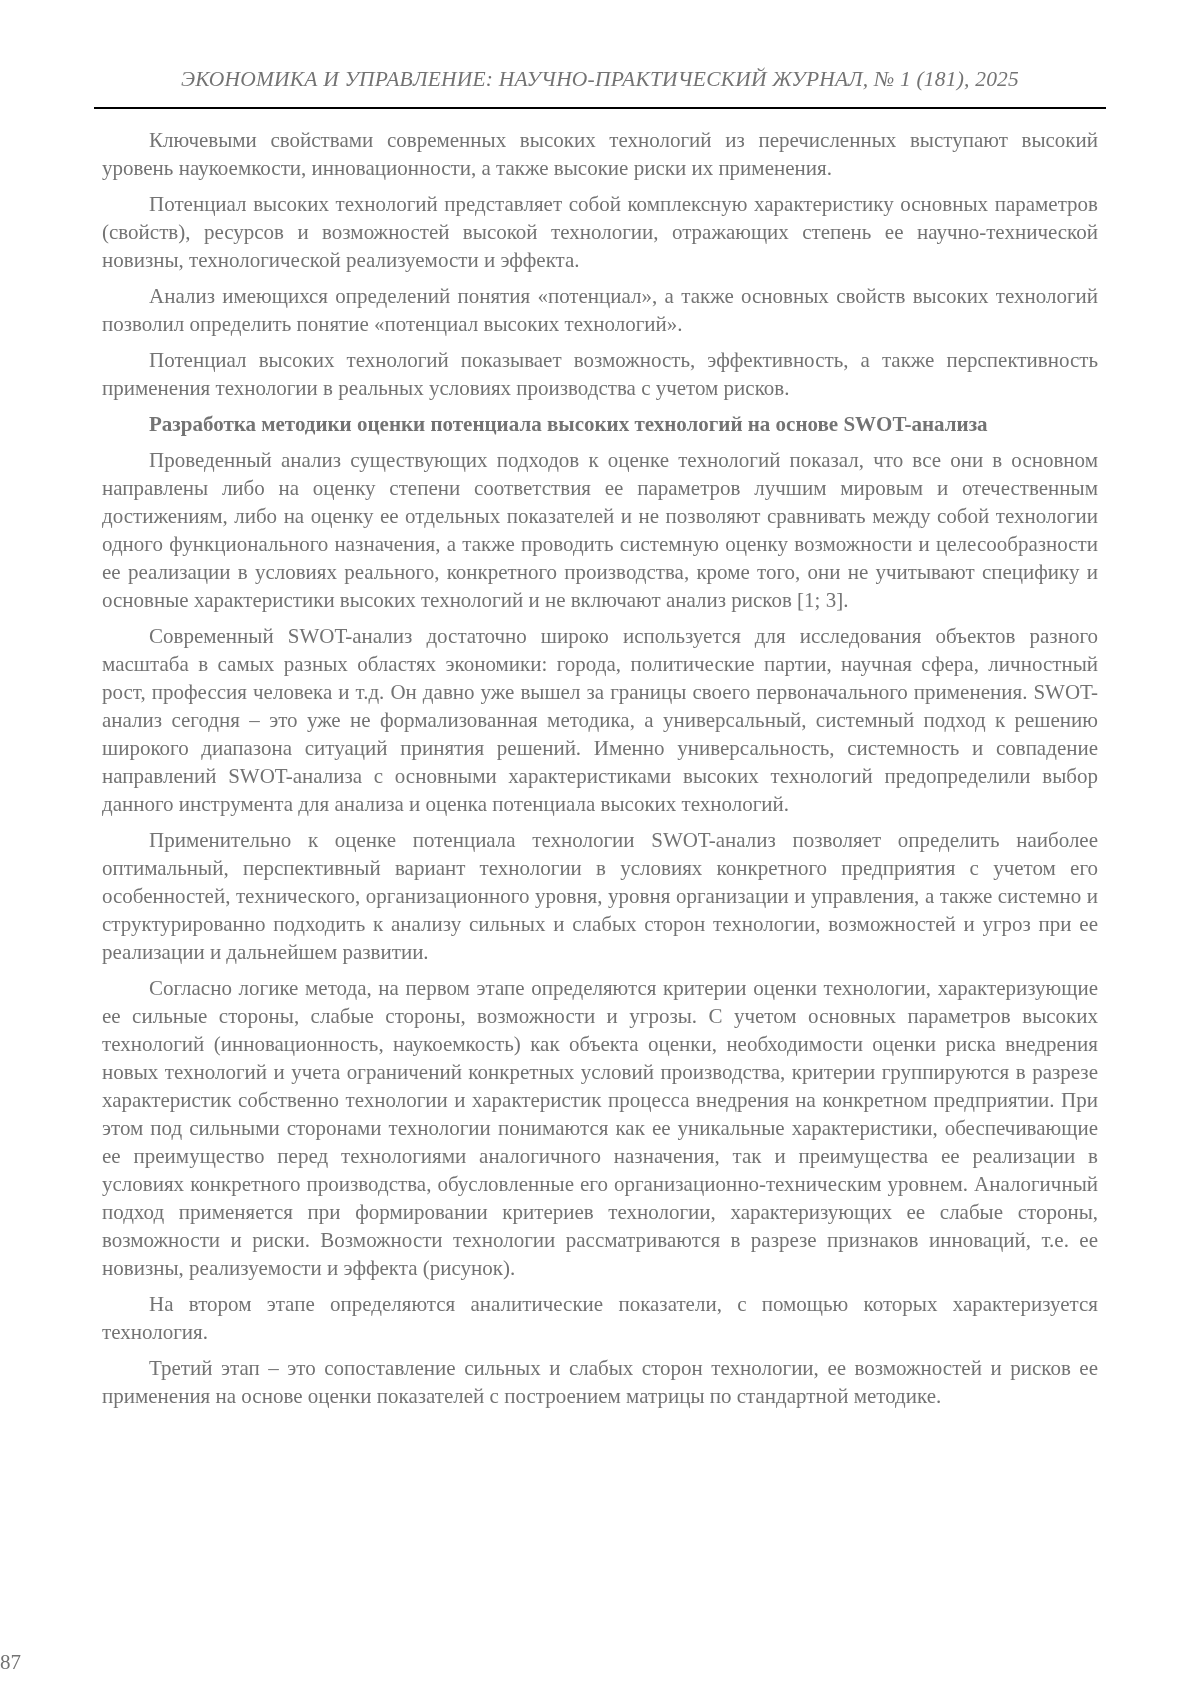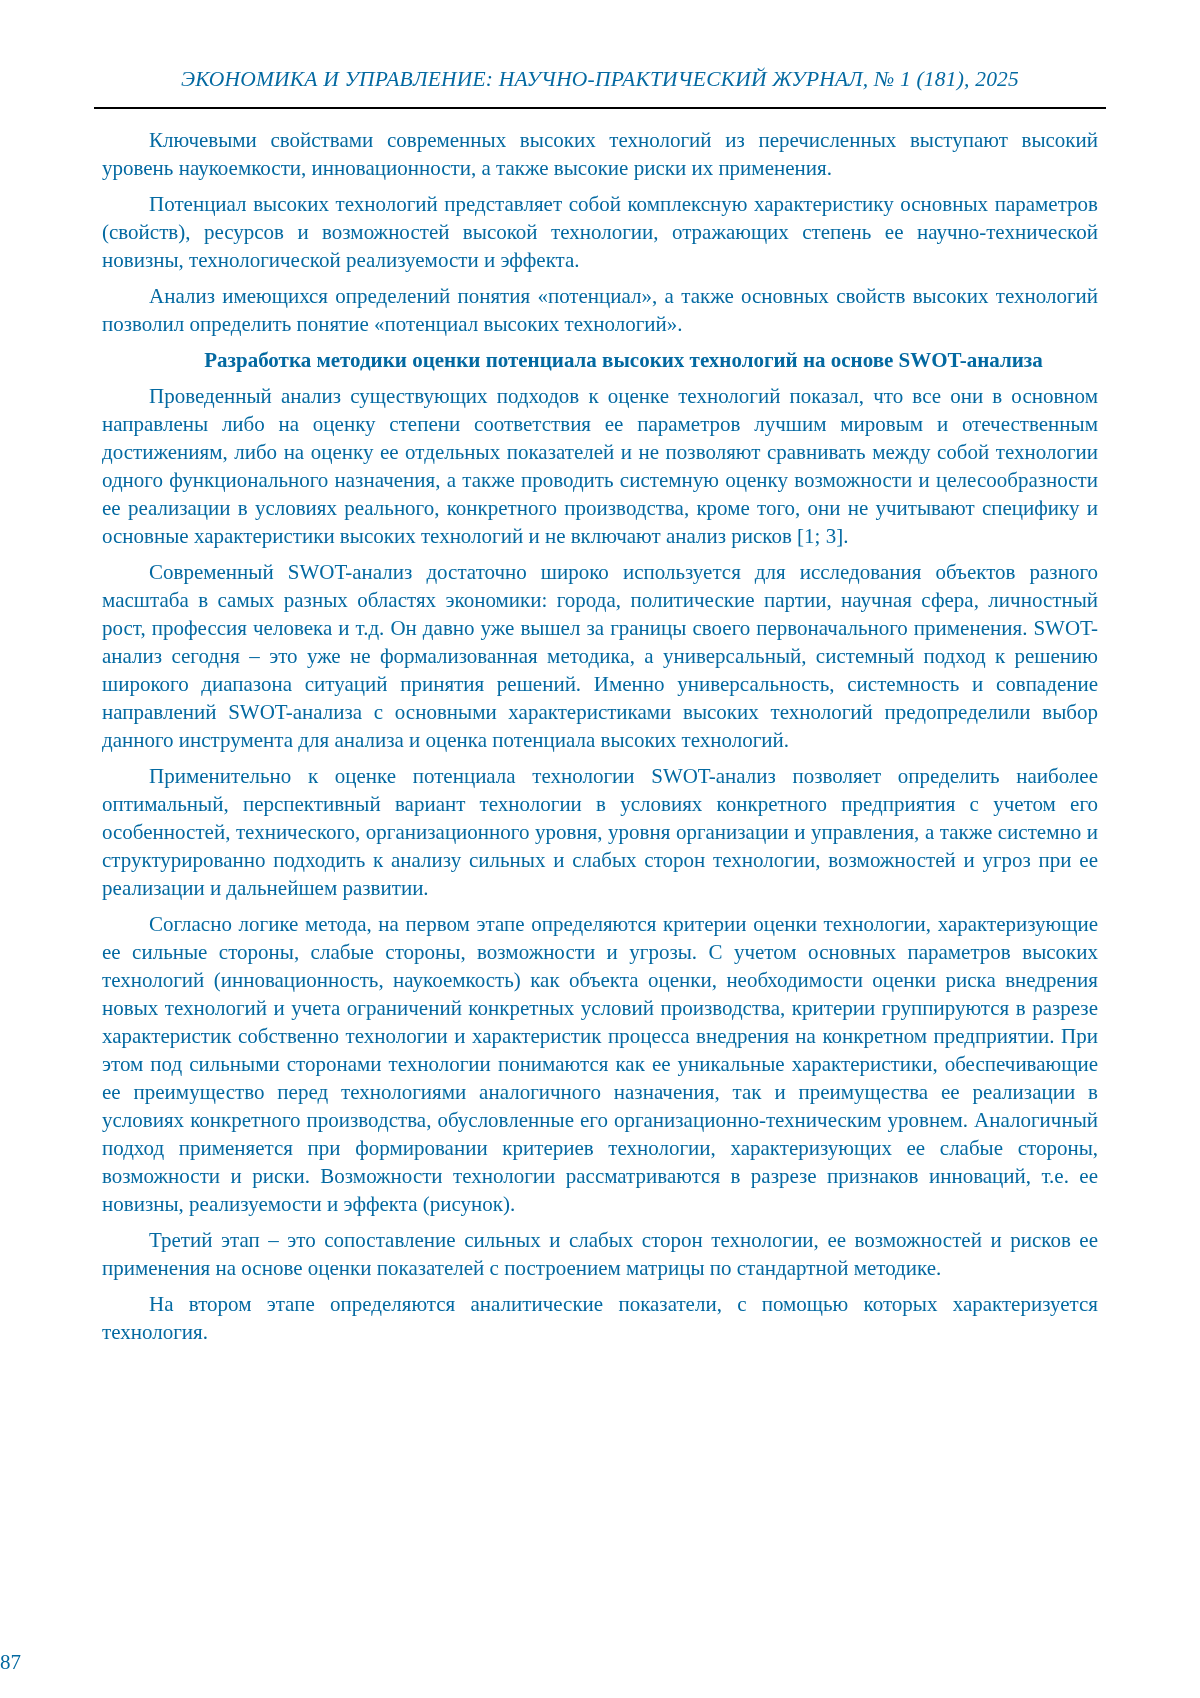--- a/index.html
+++ b/index.html
@@ -5,21 +5,21 @@
   html, body {
     margin: 0;
     padding: 0;
     background: #ffffff;
   }
   .page {
     position: relative;
     width: 1200px;
     height: 1698px;
     background: #ffffff;
-    color: #0369a1;
+    color: #737373;
     font-family: "Liberation Serif", "DejaVu Serif", serif;
     overflow: hidden;
   }
   .content {
     width: 1012px;
     margin: 0 auto;
     padding-top: 66px;
   }
   .running-header {
     text-align: center;
@@ -38,21 +38,20 @@
   }
   .body-text p {
     margin: 8px;
     text-indent: 47px;
     hyphens: auto;
   }
   .section-heading {
     font-size: 21px;
     line-height: 28px;
     font-weight: bold;
-    text-align: center;
     text-indent: 0;
     margin: 14px 0 15px 0;
   }
   .page-number {
     position: absolute;
     top: 1648px;
     left: 0;
     width: 100%;
     text-align: left;
     font-size: 21px;
@@ -66,26 +65,27 @@
   <div class="content">
 
     <div class="running-header">
       <span>ЭКОНОМИКА И УПРАВЛЕНИЕ: НАУЧНО-ПРАКТИЧЕСКИЙ ЖУРНАЛ, № 1 (181), 2025</span>
     </div>
 
     <div class="body-text">
       <p>Ключевыми свойствами современных высоких технологий из перечисленных выступают высокий уровень наукоемкости, инновационности, а также высокие риски их применения.</p>
       <p>Потенциал высоких технологий представляет собой комплексную характеристику основных параметров (свойств), ресурсов и возможностей высокой технологии, отражающих степень ее научно-технической новизны, технологической реализуемости и эффекта.</p>
       <p>Анализ имеющихся определений понятия «потенциал», а также основных свойств высоких технологий позволил определить понятие «потенциал высоких технологий».</p>
+      <p>Потенциал высоких технологий показывает возможность, эффективность, а также перспективность применения технологии в реальных условиях производства с учетом рисков.</p>
 
       <p class="section-heading">Разработка методики оценки потенциала высоких технологий на основе SWOT-анализа</p>
 
       <p>Проведенный анализ существующих подходов к оценке технологий показал, что все они в основном направлены либо на оценку степени соответствия ее параметров лучшим мировым и отечественным достижениям, либо на оценку ее отдельных показателей и не позволяют сравнивать между собой технологии одного функционального назначения, а также проводить системную оценку возможности и целесообразности ее реализации в условиях реального, конкретного производства, кроме того, они не учитывают специфику и основные характеристики высоких технологий и не включают анализ рисков [1; 3].</p>
       <p>Современный SWOT-анализ достаточно широко используется для исследования объектов разного масштаба в самых разных областях экономики: города, политические партии, научная сфера, личностный рост, профессия человека и т.д. Он давно уже вышел за границы своего первоначального применения. SWOT-анализ сегодня – это уже не формализованная методика, а универсальный, системный подход к решению широкого диапазона ситуаций принятия решений. Именно универсальность, системность и совпадение направлений SWOT-анализа с основными характеристиками высоких технологий предопределили выбор данного инструмента для анализа и оценка потенциала высоких технологий.</p>
       <p>Применительно к оценке потенциала технологии SWOT-анализ позволяет определить наиболее оптимальный, перспективный вариант технологии в условиях конкретного предприятия с учетом его особенностей, технического, организационного уровня, уровня организации и управления, а также системно и структурированно подходить к анализу сильных и слабых сторон технологии, возможностей и угроз при ее реализации и дальнейшем развитии.</p>
       <p>Согласно логике метода, на первом этапе определяются критерии оценки технологии, характеризующие ее сильные стороны, слабые стороны, возможности и угрозы. С учетом основных параметров высоких технологий (инновационность, наукоемкость) как объекта оценки, необходимости оценки риска внедрения новых технологий и учета ограничений конкретных условий производства, критерии группируются в разрезе характеристик собственно технологии и характеристик процесса внедрения на конкретном предприятии. При этом под сильными сторонами технологии понимаются как ее уникальные характеристики, обеспечивающие ее преимущество перед технологиями аналогичного назначения, так и преимущества ее реализации в условиях конкретного производства, обусловленные его организационно-техническим уровнем. Аналогичный подход применяется при формировании критериев технологии, характеризующих ее слабые стороны, возможности и риски. Возможности технологии рассматриваются в разрезе признаков инноваций, т.е. ее новизны, реализуемости и эффекта (рисунок).</p>
+      <p>На втором этапе определяются аналитические показатели, с помощью которых характеризуется технология.</p>
       <p>Третий этап – это сопоставление сильных и слабых сторон технологии, ее возможностей и рисков ее применения на основе оценки показателей с построением матрицы по стандартной методике.</p>
-      <p>На втором этапе определяются аналитические показатели, с помощью которых характеризуется технология.</p>
     </div>
   </div>
 
   <div class="page-number">87</div>
 </div>
 
 </body></html>

